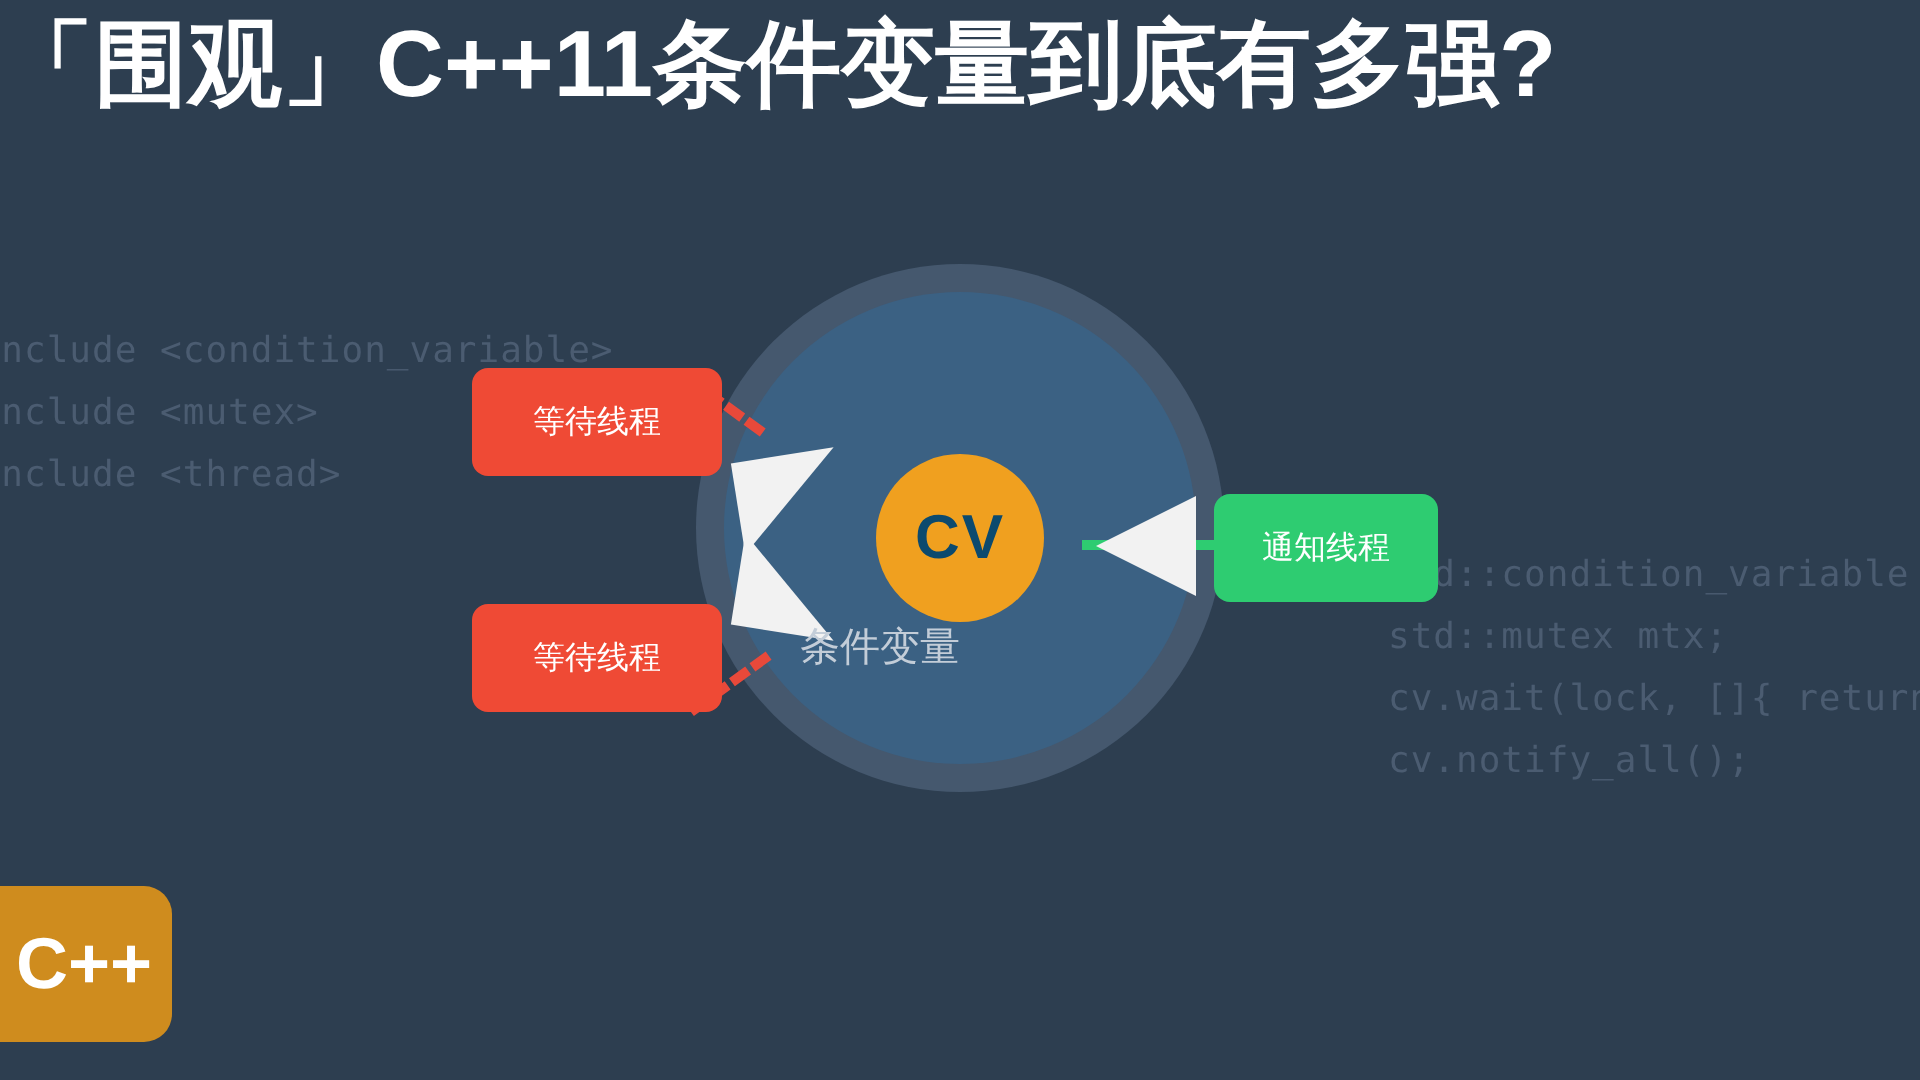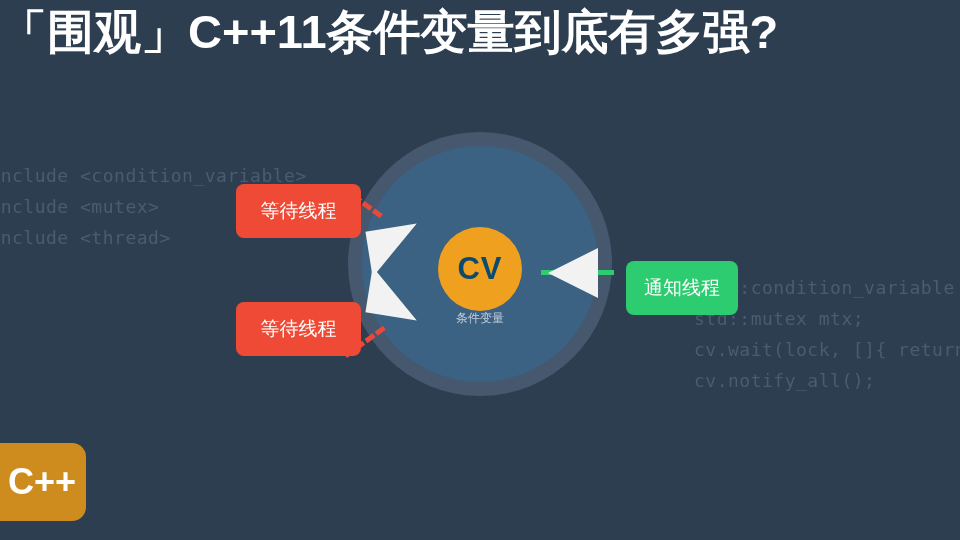--- a/index.html
+++ b/index.html
@@ -80,23 +80,22 @@
     color: #0c4a6e;
     font-size: 31px;
     font-weight: bold;
     letter-spacing: 1px;
   }
   .cv-caption {
     position: absolute;
     left: 400px;
     top: 310px;
     width: 160px;
-    text-align: center;
     color: #c3cdd8;
-    font-size: 12px;
+    font-size: 20px;
     white-space: nowrap;
   }
 
   
   .tri {
     position: absolute;
     width: 0;
     height: 0;
   }
   .tri-up {   
@@ -139,29 +138,29 @@
     background: #2ecc71;
   }
   .green-line-a { left: 541px; top: 270px; width: 14px; }
   .green-line-b { left: 596px; top: 270px; width: 18px; }
 
   
   .label-box {
     position: absolute;
     border-radius: 8px;
     color: #ffffff;
-    font-size: 19px;
+    font-size: 16px;
     display: flex;
     align-items: center;
     justify-content: center;
     white-space: nowrap;
   }
   .wait-1 { left: 236px; top: 184px; width: 125px; height: 54px; background: #ef4a35; }
   .wait-2 { left: 236px; top: 302px; width: 125px; height: 54px; background: #ef4a35; }
-  .notify { left: 607px; top: 261px; width: 112px; height: 54px; background: #2ecc71; margin-left: 19px; }
+  .notify { left: 607px; top: 247px; width: 112px; height: 54px; background: #2ecc71; }
 
   
   .cpp-badge {
     position: absolute;
     left: -16px;
     top: 443px;
     width: 102px;
     height: 78px;
     background: #cf8c1e;
     border-radius: 14px;

